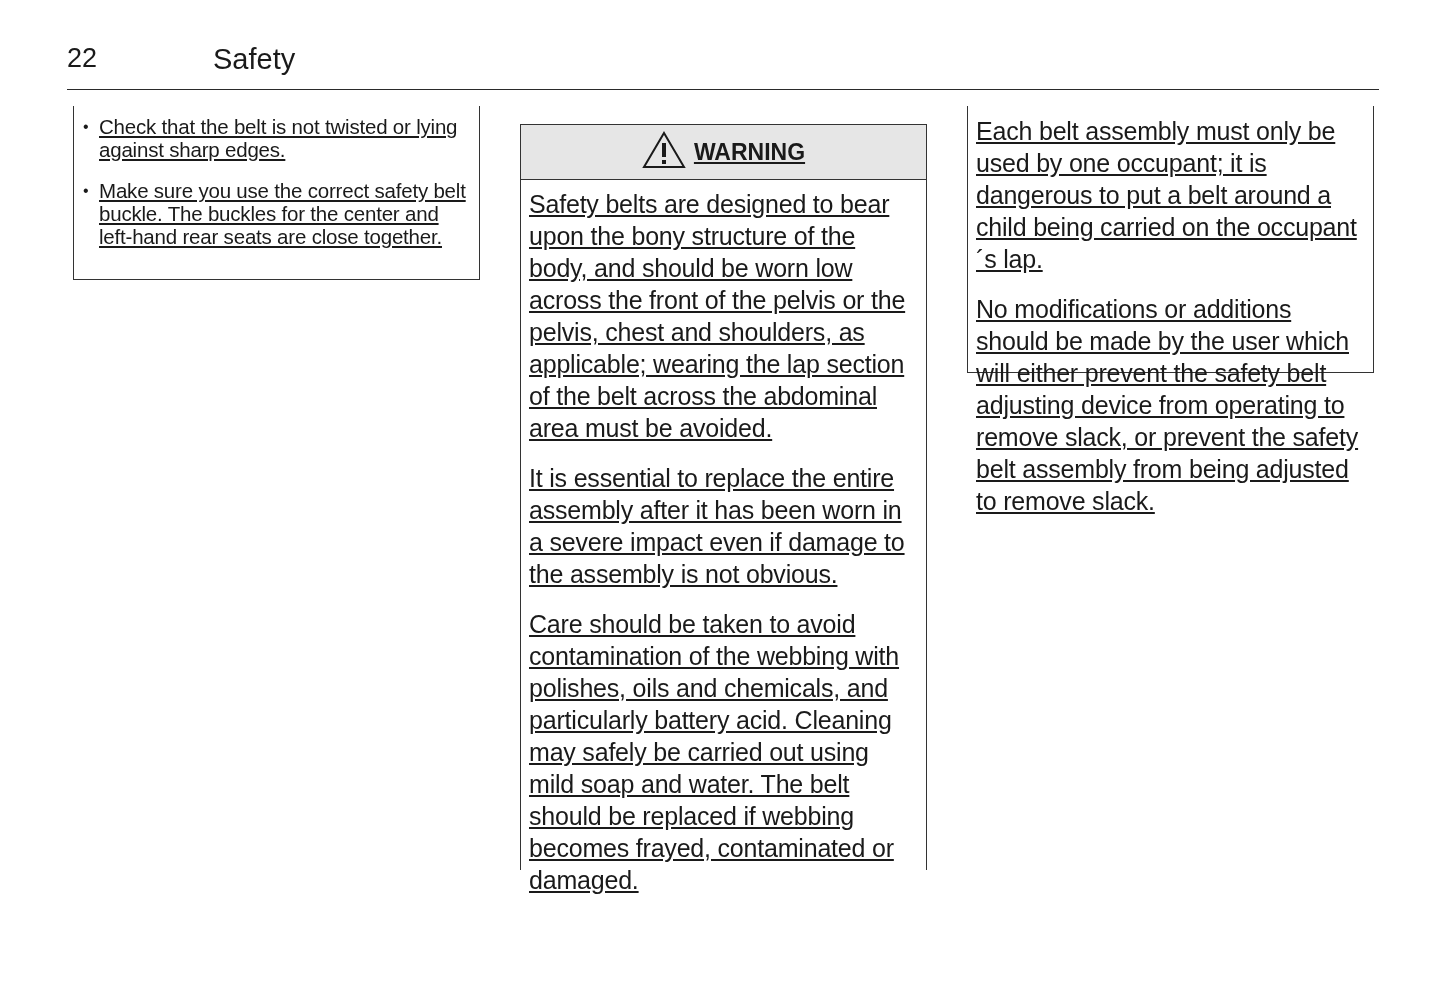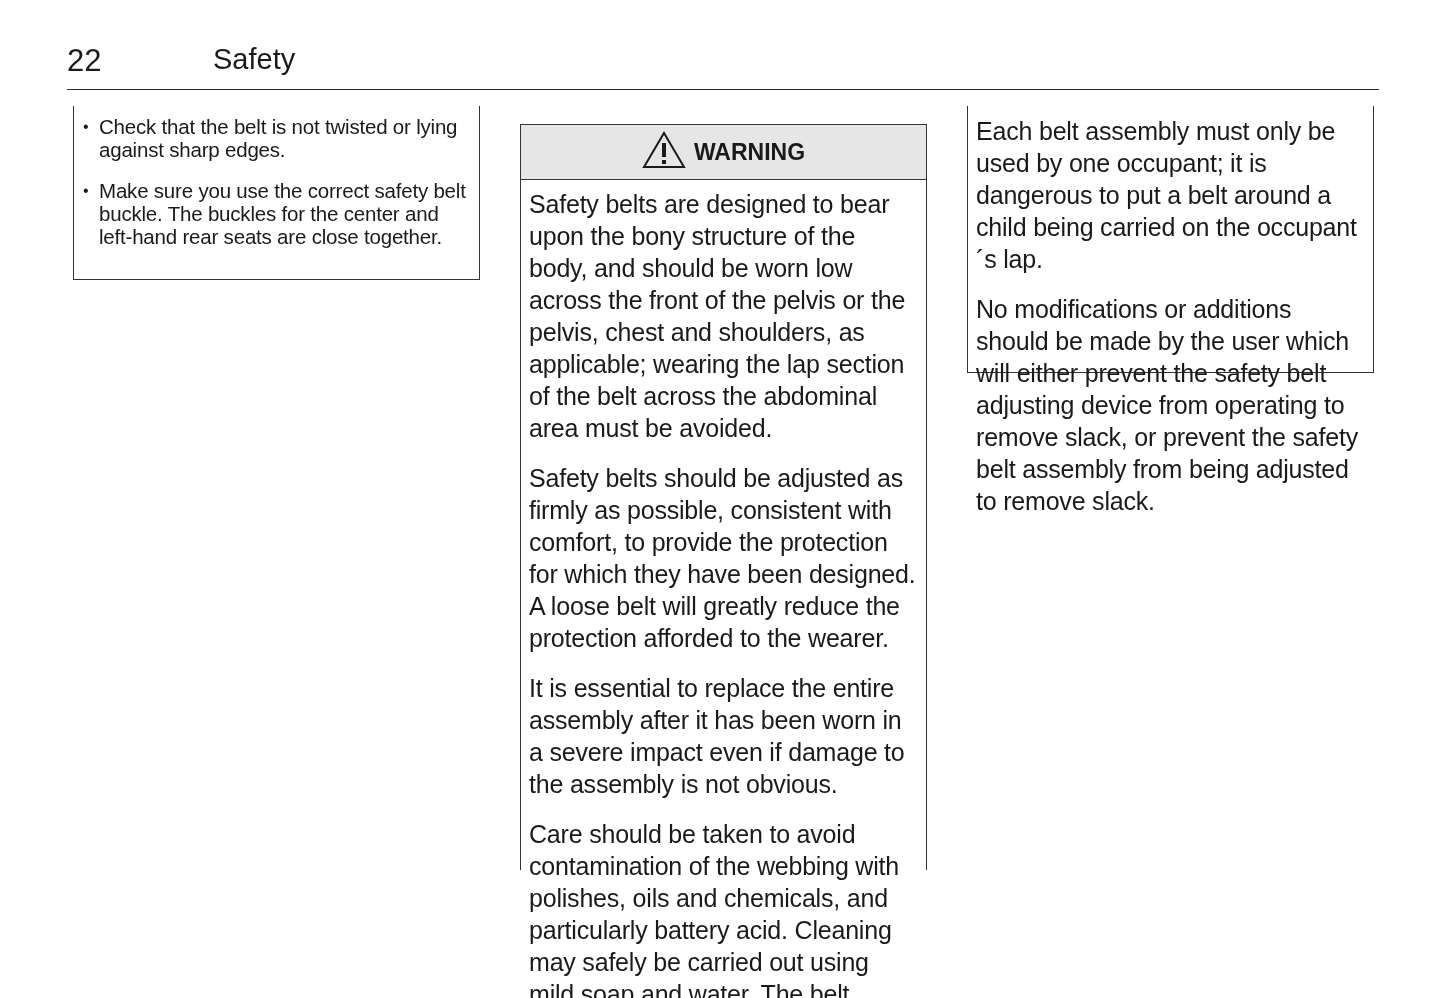--- a/index.html
+++ b/index.html
@@ -1,22 +1,22 @@
 <!DOCTYPE html>
 <html><head>
 <meta charset="utf-8">
 <style>
   html, body { margin: 0; padding: 0; background: #ffffff; }
   body { width: 1445px; height: 998px; position: relative; overflow: hidden;
          font-family: "Liberation Sans", sans-serif; color: #1a1a1a; }
   .header { position: absolute; left: 67px; top: 40px; width: 1312px; height: 49px;
             border-bottom: 1.5px solid #2a2a2a; }
-  .page-num { position: absolute; left: 0; top: 3px; font-size: 31px; }
+  .page-num { position: absolute; left: 0; top: 3px; font-size: 27px; }
   .section-title { position: absolute; left: 99px; top: 3px; font-size: 29px; margin-left: 47px; }
-  .box { position: absolute; box-sizing: border-box; border: 1.5px solid #333; border-top: none; }
+  .box { position: absolute; box-sizing: border-box; border: 1.5px solid #333; border-top: none; text-decoration: underline; }
   .box p { margin: 0 0 18px 0; font-size: 25px; line-height: 32px; letter-spacing: -0.2px; }
   .col1 { left: 73px; top: 106px; width: 407px; height: 174px; padding: 9px 8px 0 8px; }
   .col1 ul { list-style: none; margin: 0; padding: 0; }
   .col1 li { position: relative; padding-left: 17px; font-size: 20.5px; line-height: 23px;
              margin-bottom: 18px; letter-spacing: -0.2px; }
   .col1 li::before { content: "\2022"; position: absolute; left: 1px; top: 0; font-size: 16px; }
   .col2 { left: 520px; top: 124px; width: 407px; height: 746px; border-top: 1.5px solid #333;
           border-bottom: none; }
   .warn-head { height: 54px; background: #e6e6e6; border-bottom: 1.5px solid #333;
                display: flex; align-items: center; justify-content: center; gap: 8px; }
@@ -45,21 +45,20 @@
       <svg width="44" height="38" viewBox="0 0 44 38">
         <polygon points="22,2 42,36 2,36" fill="none" stroke="#1a1a1a" stroke-width="2"></polygon>
         <rect x="20" y="12" width="4" height="14" fill="#1a1a1a"></rect>
         <rect x="20" y="29" width="4" height="4" fill="#1a1a1a"></rect>
       </svg>
     </span>
     <span class="warn-label">WARNING</span>
   </div>
   <div class="warn-body">
     <p>Safety belts are designed to bear upon the bony structure of the body, and should be worn low across the front of the pelvis or the pelvis, chest and shoulders, as applicable; wearing the lap section of the belt across the abdominal area must be avoided.</p>
-    <p>Safety belts should be adjusted as firmly as possible, consistent with comfort, to provide the protection for which they have been designed. A loose belt will greatly reduce the protection afforded to the wearer.</p>
     <p>It is essential to replace the entire assembly after it has been worn in a severe impact even if damage to the assembly is not obvious.</p>
     <p>Care should be taken to avoid contamination of the webbing with polishes, oils and chemicals, and particularly battery acid. Cleaning may safely be carried out using mild soap and water. The belt should be replaced if webbing becomes frayed, contaminated or damaged.</p>
   </div>
 </div>
 
 <div class="box col3">
   <p>Each belt assembly must only be used by one occupant; it is dangerous to put a belt around a child being carried on the occupant´s lap.</p>
   <p>No modifications or additions should be made by the user which will either prevent the safety belt adjusting device from operating to remove slack, or prevent the safety belt assembly from being adjusted to remove slack.</p>
 </div>
 

